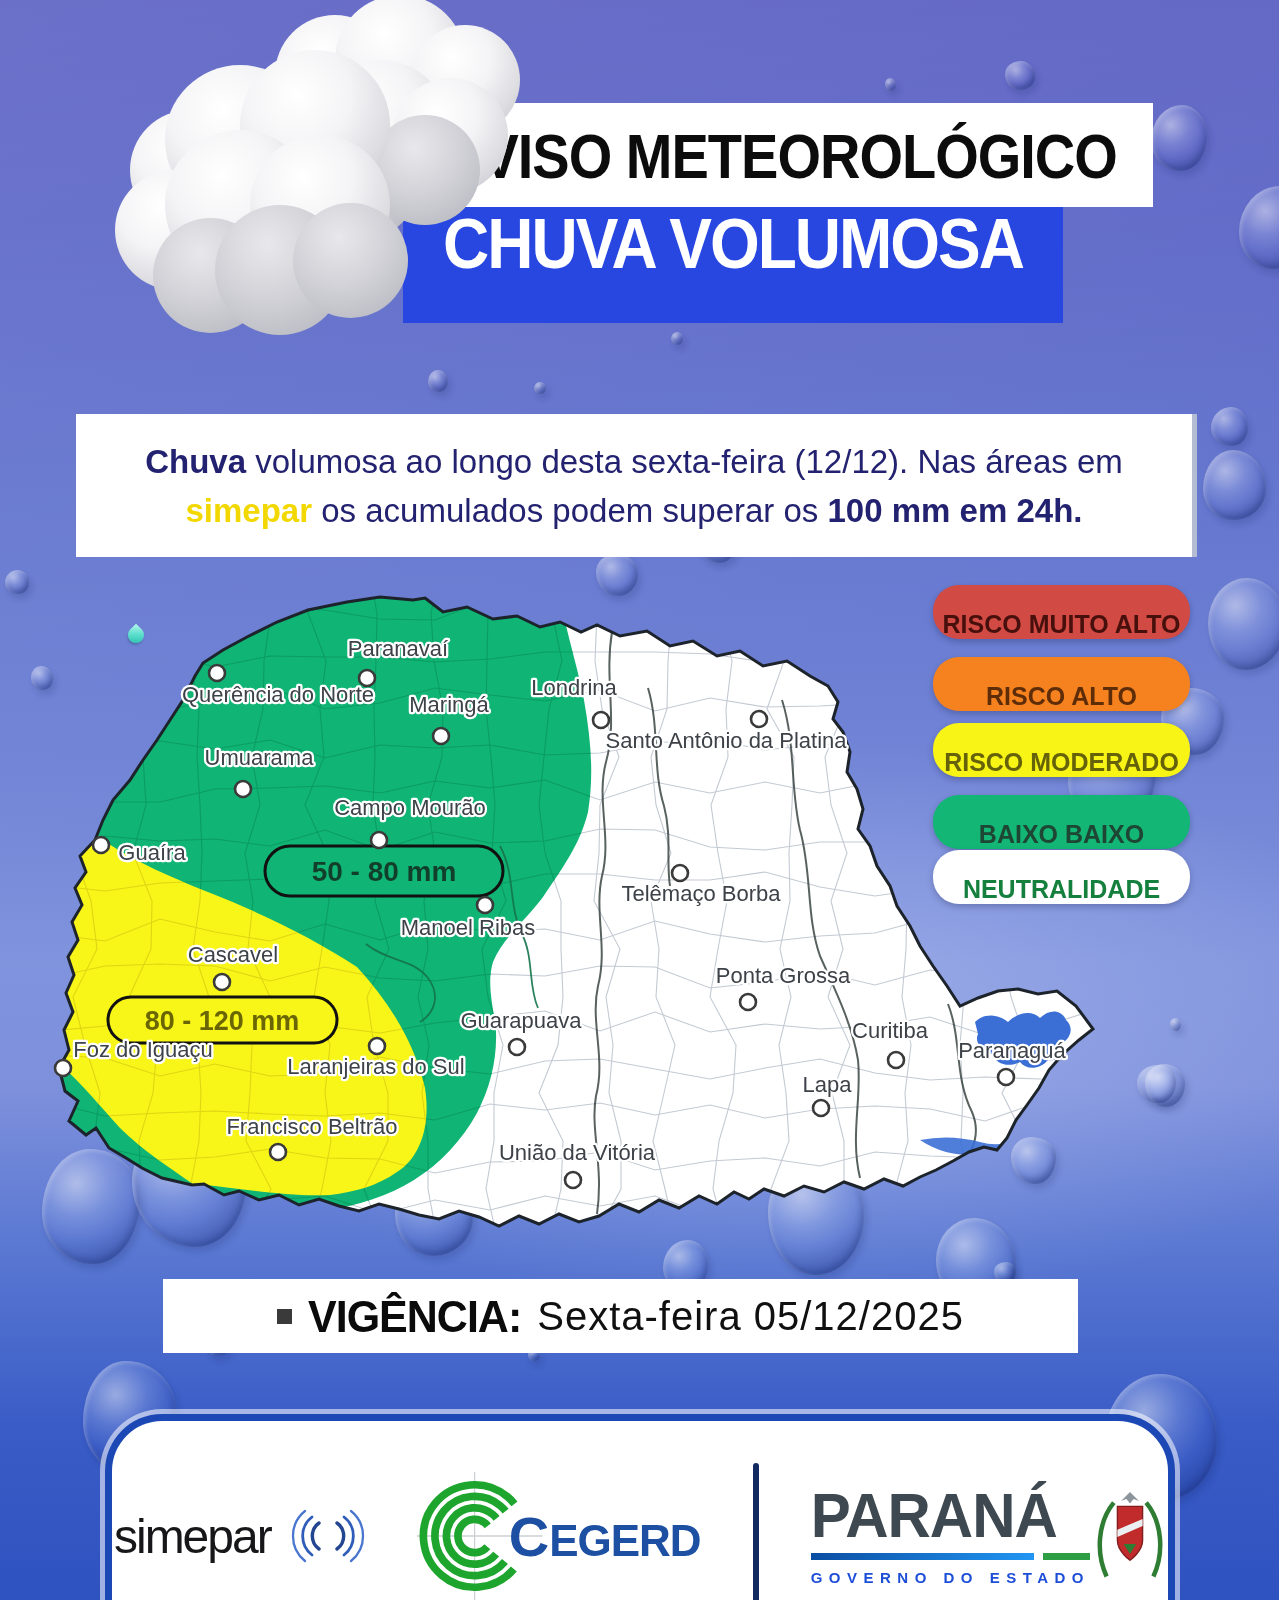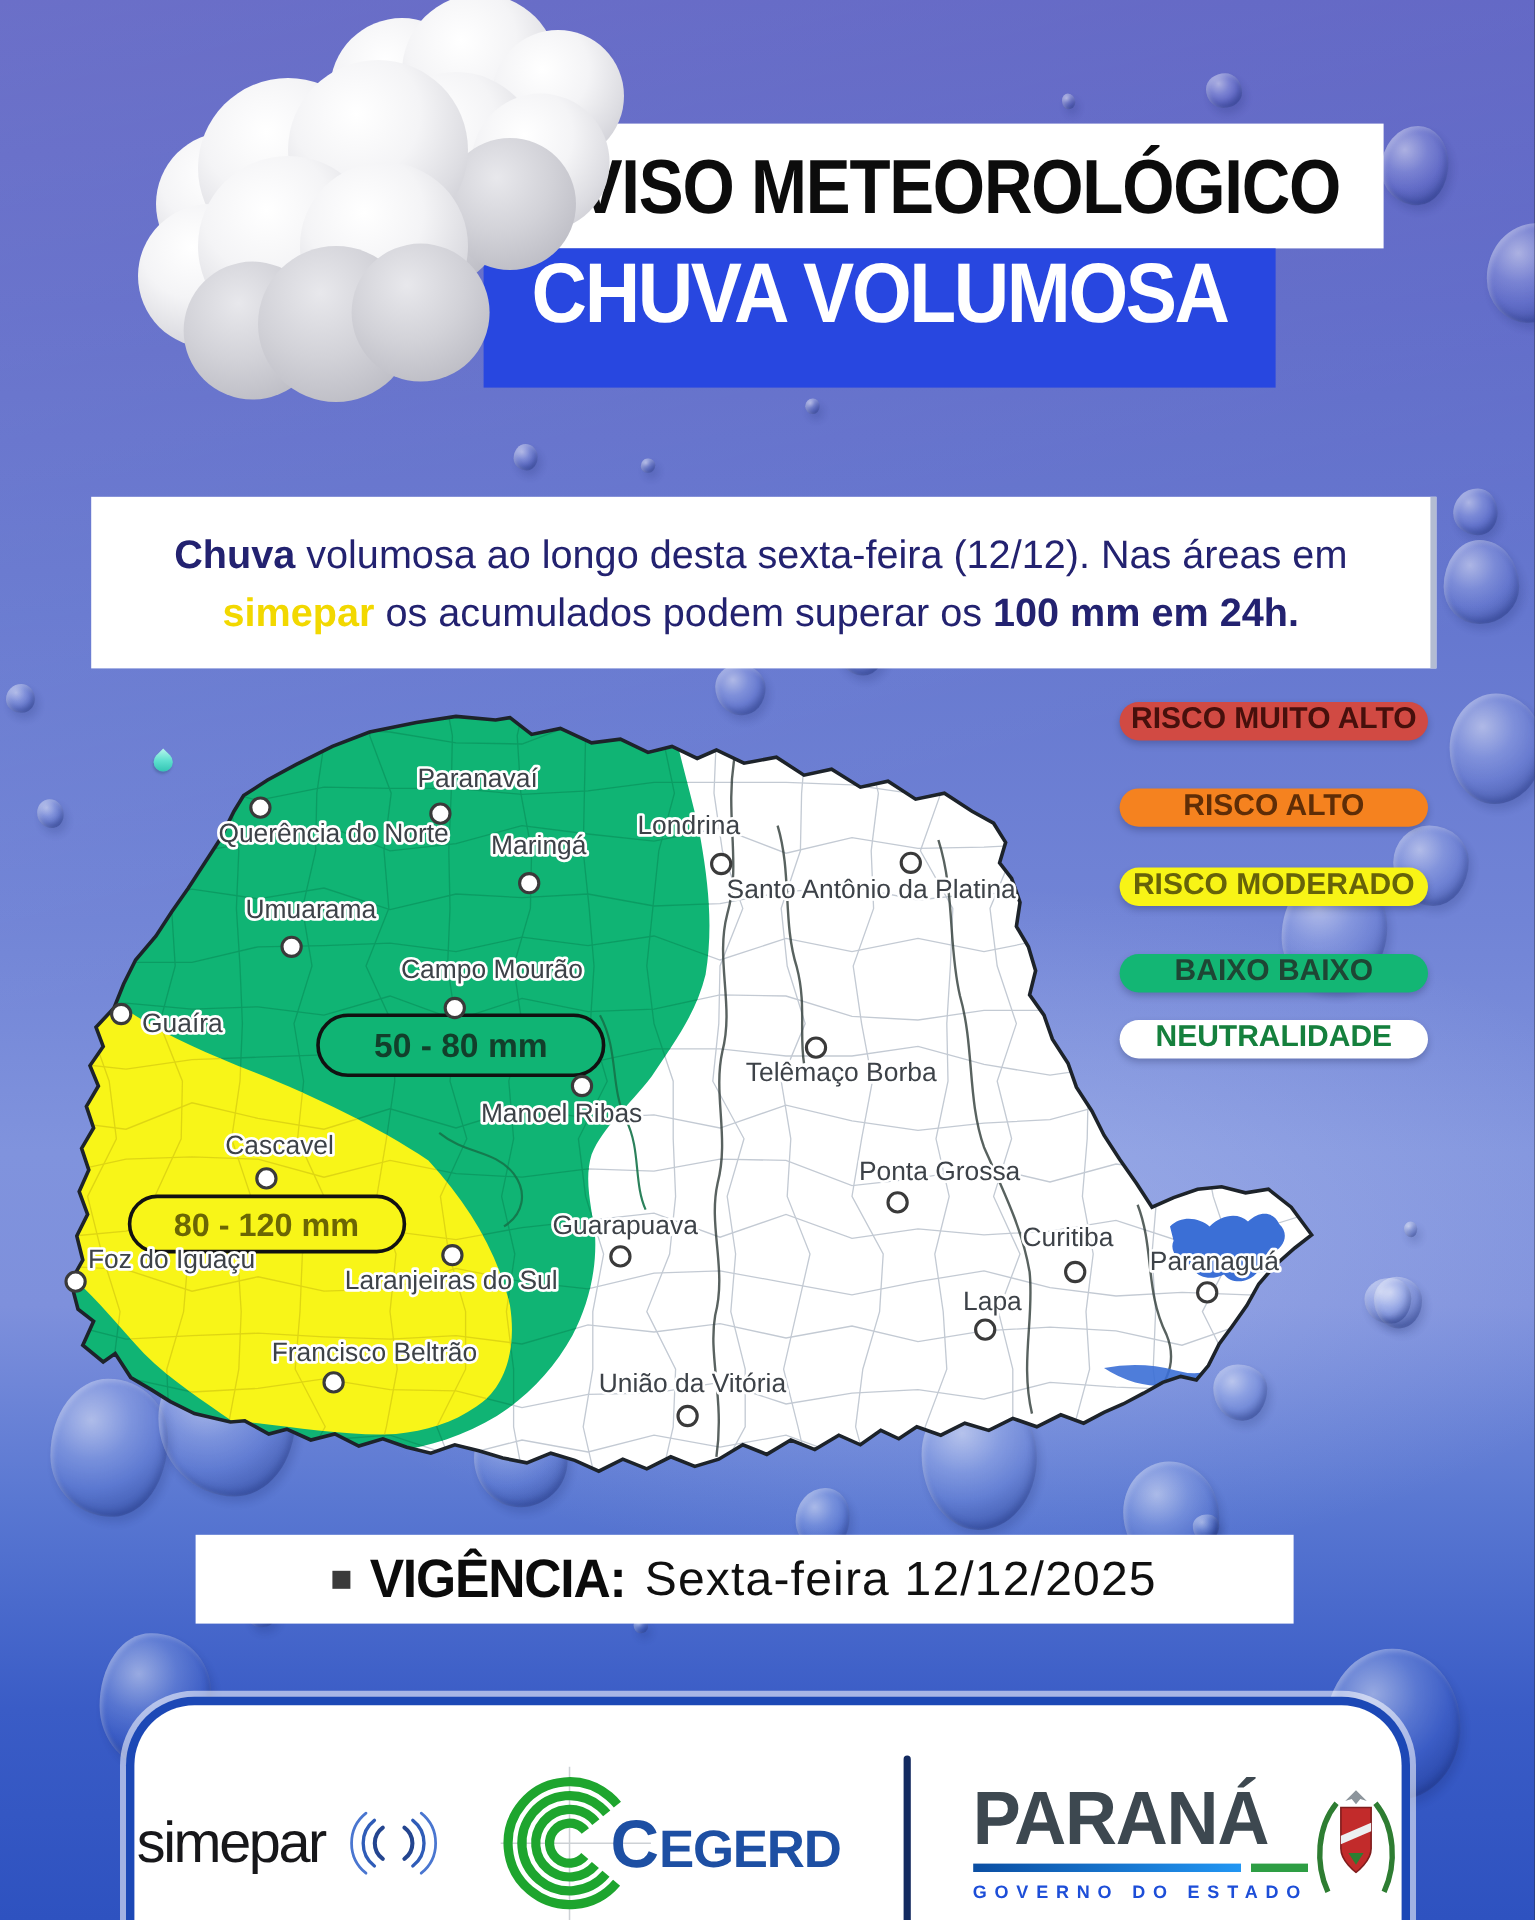--- a/index.html
+++ b/index.html
@@ -28,22 +28,22 @@
   .banner-blue span{font-weight:bold;font-size:64px;letter-spacing:-2px;color:#ffffff;transform:scaleY(1.10);white-space:nowrap;}
 
   .summary{position:absolute;left:76px;top:389px;width:1116px;height:143px;background:#ffffff;z-index:4;
     border-right:5px solid #b3bcd2;display:flex;flex-direction:column;align-items:center;justify-content:center;
     font-size:33px;color:#232270;line-height:49px;margin-top:25px;}
   .summary .ln{white-space:nowrap;}
   .b{font-weight:bold;}
   .hl{font-weight:bold;color:#f2d800;}
 
   .legend{position:absolute;left:933px;top:585px;width:257px;z-index:4;}
-  .pill{position:absolute;left:0;width:257px;height:32px;border-radius:26px;
-    display:flex;align-items:flex-start;justify-content:center;font-weight:bold;font-size:25px;letter-spacing:0;
+  .pill{position:absolute;left:0;width:257px;height:54px;border-radius:26px;
+    display:flex;align-items:flex-end;justify-content:center;font-weight:bold;font-size:25px;letter-spacing:0;
     box-shadow:0 3px 6px rgba(10,20,60,.25);white-space:nowrap;}
   .lg0{top:0;background:#d14a43;color:#47100c;}
   .lg1{top:72px;background:#f5821f;color:#5e2d07;}
   .lg2{top:138px;background:#f8f416;color:#66620a;}
   .lg3{top:210px;background:#13b674;color:#1e4634;}
   .lg4{top:265px;background:#ffffff;color:#15803d;}
 
   #mapSvg{position:absolute;inset:0;z-index:3;pointer-events:none;}
   .city-dot{fill:#ffffff;stroke:#3a3a3a;stroke-width:2.6;}
   .city-label{font-family:"Liberation Sans",sans-serif;font-size:22px;fill:#3d4248;
@@ -394,21 +394,21 @@
         <span>BAIXO BAIXO</span>
       </div>
     <div class="pill lg4">
         <span>NEUTRALIDADE</span>
       </div>
   </div>
 
   <div class="vigencia">
     <div class="vig-bullet"></div>
     <span class="vig-label">VIGÊNCIA:</span>
-    <span class="vig-value">Sexta-feira 12/12/2025</span>
+    <span class="vig-value">Sexta-feira 05/12/2025</span>
   </div>
 
   <div class="footer">
 
     <div class="logo" style="gap:20px;">
       <span class="simepar-word">simepar</span>
       <svg width="74" height="66" viewBox="-37 -33 74 66">
         <g fill="none" stroke-linecap="round">
           <path d="M-9,-13 A16,16 0 0 0 -9,13" stroke="#24458f" stroke-width="3.4"></path>
           <path d="M-16,-19 A24,24 0 0 0 -16,19" stroke="#2f5cb8" stroke-width="2.8"></path>

